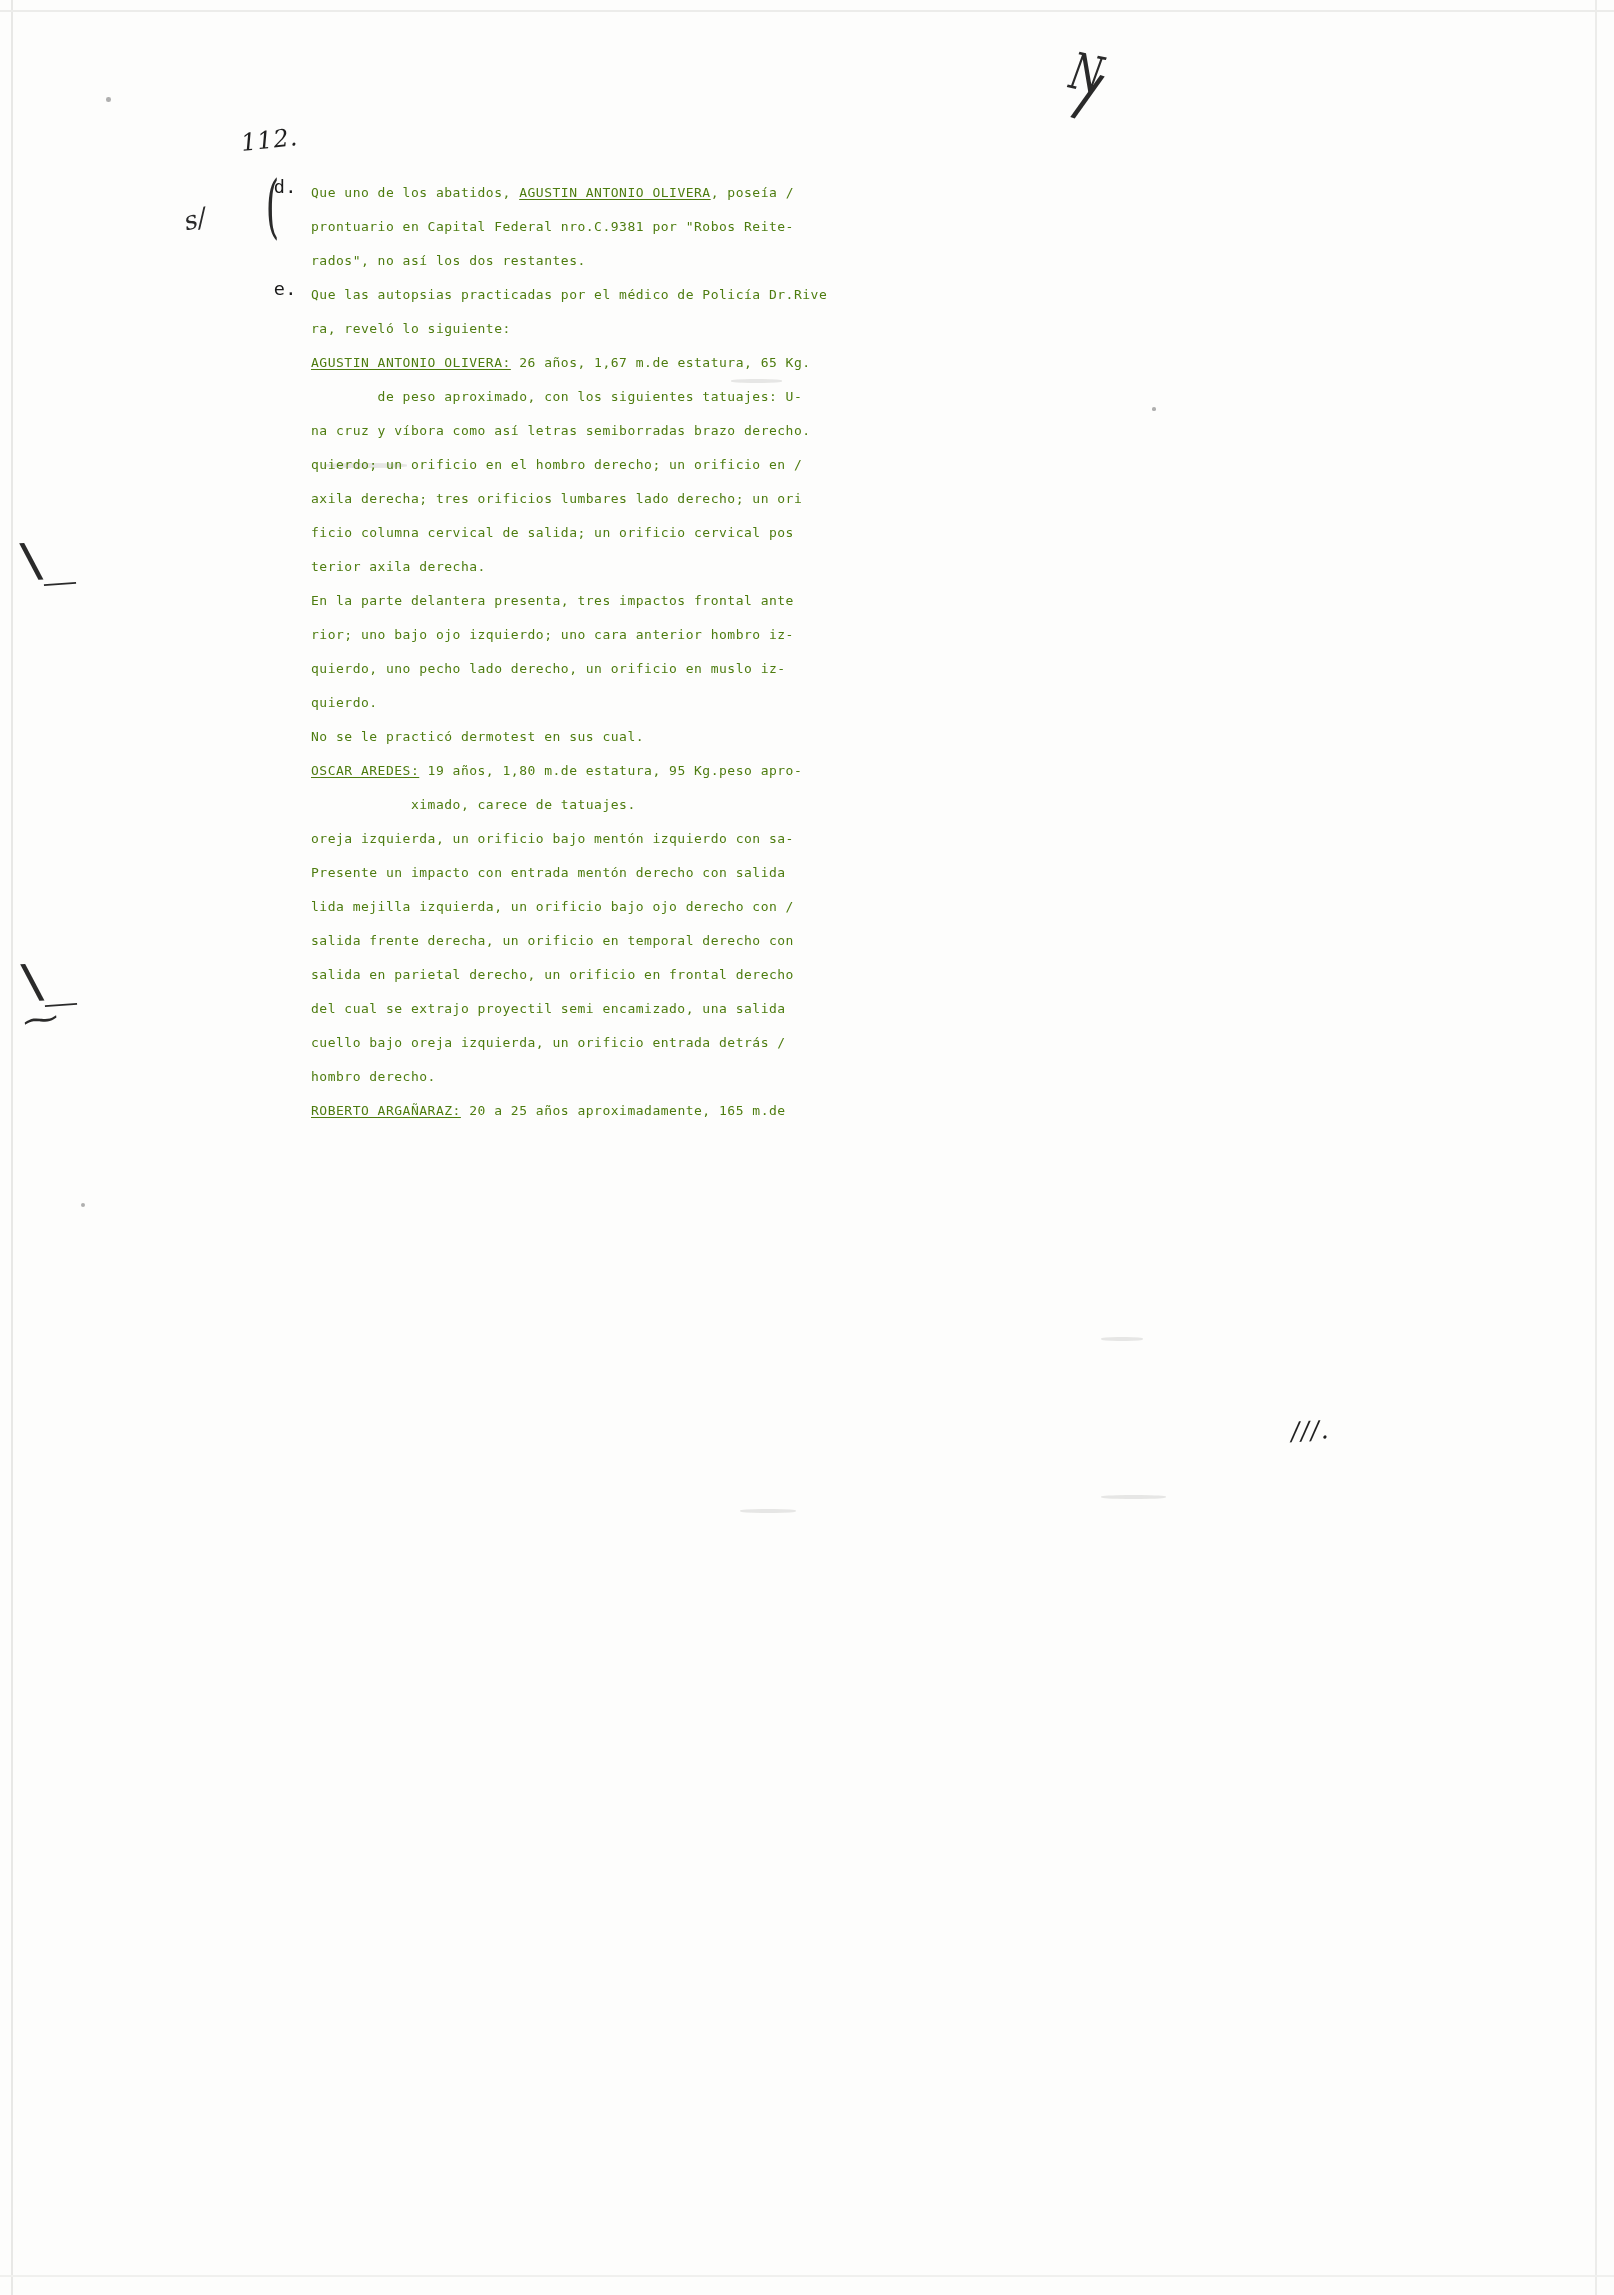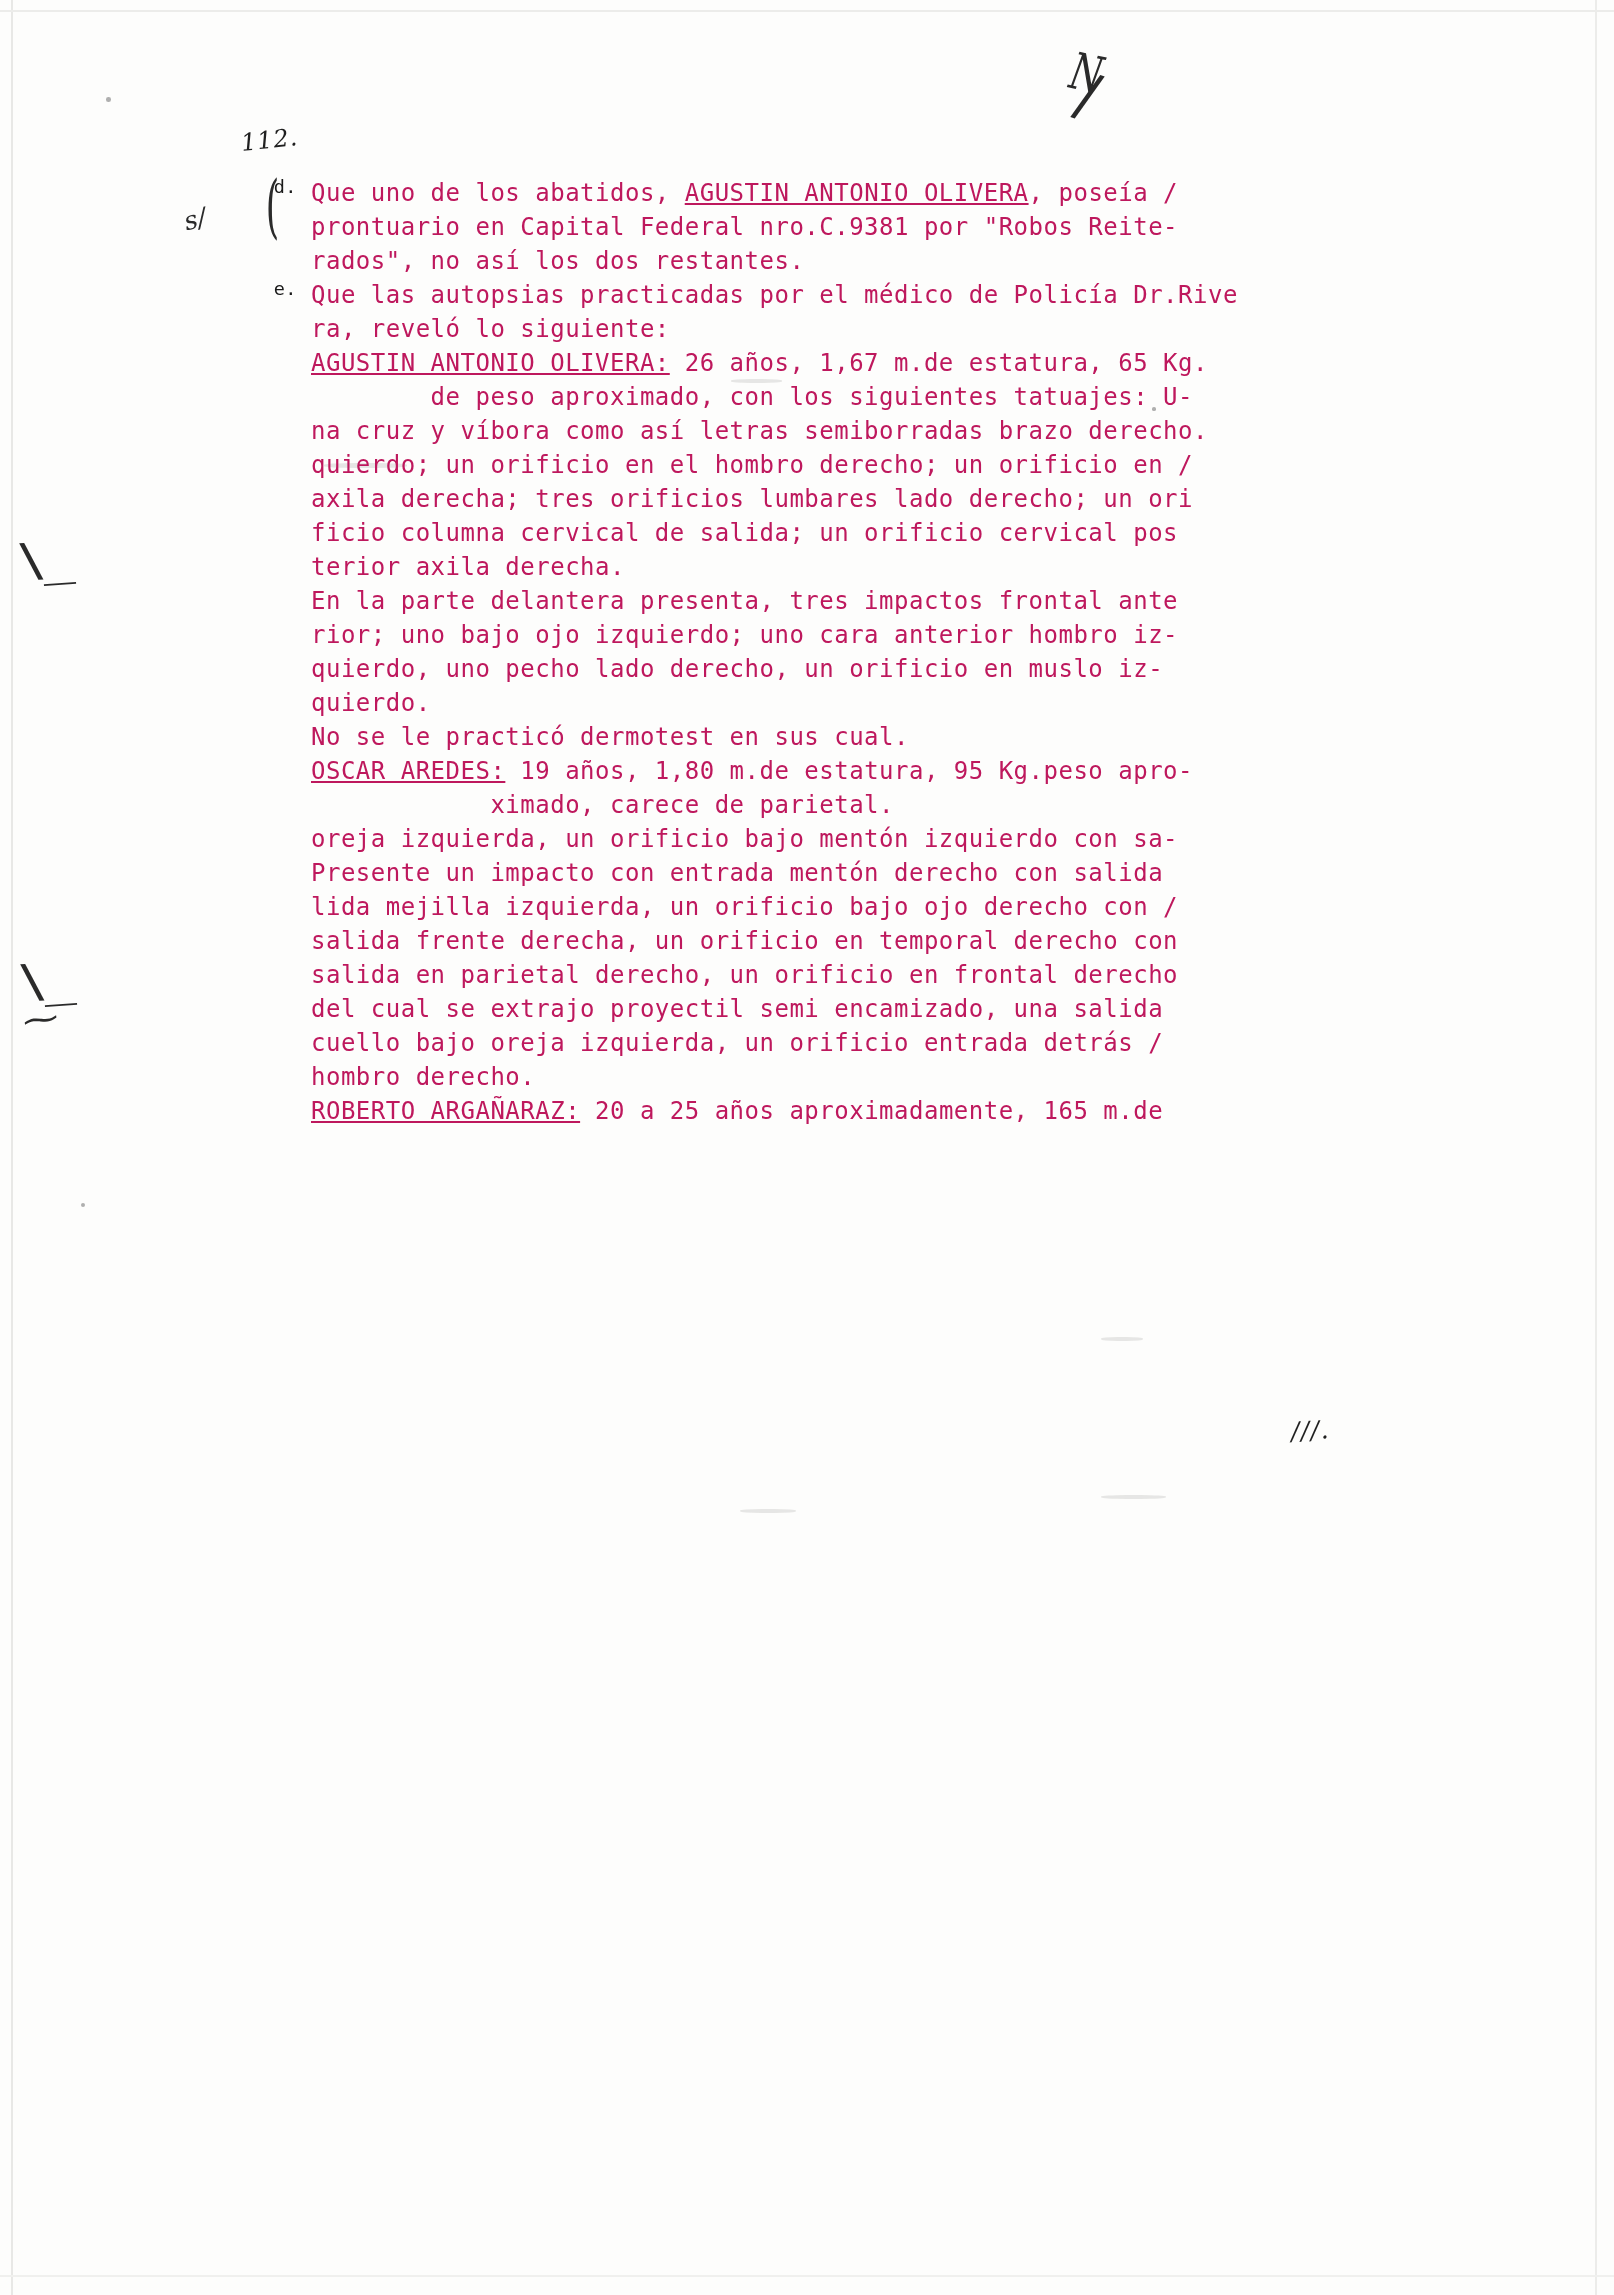--- a/index.html
+++ b/index.html
@@ -51,26 +51,26 @@
 
   .doc-body {
     position: absolute;
     left: 311px;
     top: 176px;
     width: 1074px;
   }
 
   .line {
     font-family: "DejaVu Sans Mono", monospace;
-    font-size: 24px;
+    font-size: 13px;
     letter-spacing: 0.5px;
     white-space: pre;
     height: 34px;
     line-height: 34px;
-    color: #be185d;
+    color: #4d7c0f;
   }
   .line .u {
     text-decoration: underline;
     text-underline-offset: 2.3px;
   }
   .marker {
     position: absolute;
     left: -93px;
     width: 79px;
     text-align: right;
@@ -228,21 +228,21 @@
     <div class="row"><span class="line">quierdo; un orificio en el hombro derecho; un orificio en /</span></div>
     <div class="row"><span class="line">axila derecha; tres orificios lumbares lado derecho; un ori</span></div>
     <div class="row"><span class="line">ficio columna cervical de salida; un orificio cervical pos</span></div>
     <div class="row"><span class="line">terior axila derecha.</span></div>
     <div class="row"><span class="line">En la parte delantera presenta, tres impactos frontal ante</span></div>
     <div class="row"><span class="line">rior; uno bajo ojo izquierdo; uno cara anterior hombro iz-</span></div>
     <div class="row"><span class="line">quierdo, uno pecho lado derecho, un orificio en muslo iz-</span></div>
     <div class="row"><span class="line">quierdo.</span></div>
     <div class="row"><span class="line">No se le practicó dermotest en sus cual.</span></div>
     <div class="row"><span class="line"><span class="u">OSCAR AREDES:</span> 19 años, 1,80 m.de estatura, 95 Kg.peso apro-</span></div>
-    <div class="row"><span class="line">            ximado, carece de parietal.</span></div>
+    <div class="row"><span class="line">            ximado, carece de tatuajes.</span></div>
     <div class="row"><span class="line">oreja izquierda, un orificio bajo mentón izquierdo con sa-</span></div>
     <div class="row"><span class="line">Presente un impacto con entrada mentón derecho con salida</span></div>
     <div class="row"><span class="line">lida mejilla izquierda, un orificio bajo ojo derecho con /</span></div>
     <div class="row"><span class="line">salida frente derecha, un orificio en temporal derecho con</span></div>
     <div class="row"><span class="line">salida en parietal derecho, un orificio en frontal derecho</span></div>
     <div class="row"><span class="line">del cual se extrajo proyectil semi encamizado, una salida</span></div>
     <div class="row"><span class="line">cuello bajo oreja izquierda, un orificio entrada detrás /</span></div>
     <div class="row"><span class="line">hombro derecho.</span></div>
     <div class="row"><span class="line"><span class="u">ROBERTO ARGAÑARAZ:</span> 20 a 25 años aproximadamente, 165 m.de</span></div>
 

